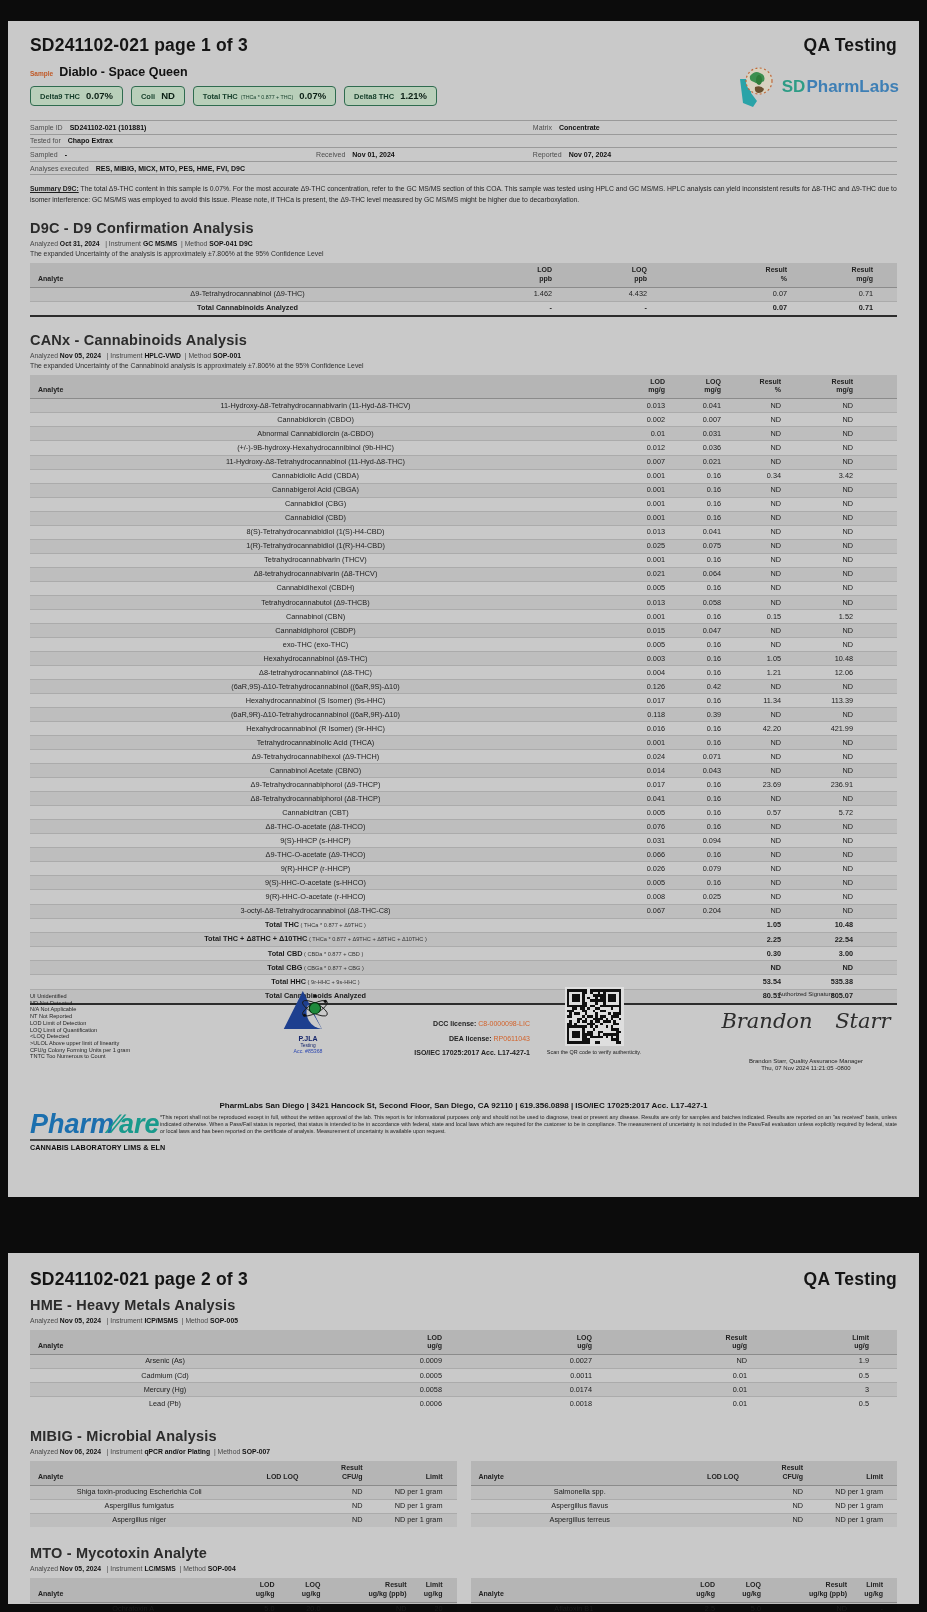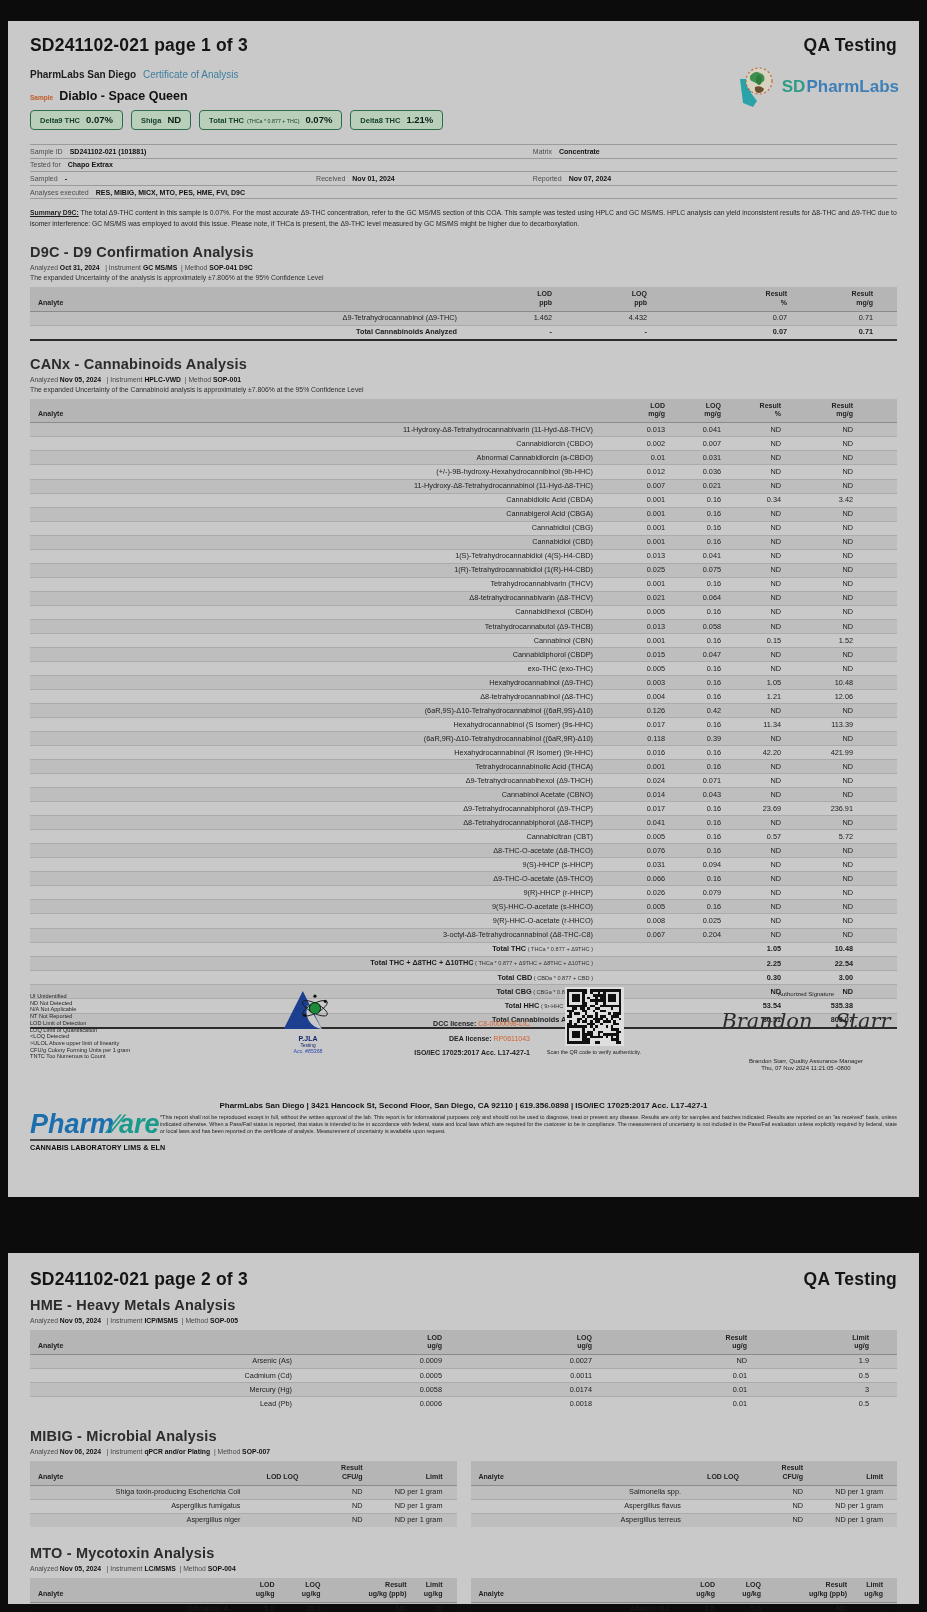--- a/index.html
+++ b/index.html
@@ -42,21 +42,21 @@
   
   .sec-title{margin-top:15px;font-size:14.5px;font-weight:600;color:#2c2c2c;letter-spacing:0.2px;}
   .sec-meta{margin-top:4px;font-size:6.8px;color:#474747;}
   .sec-meta b{color:#111;}
   .sec-unc{margin-top:3px;font-size:6.8px;color:#2e2e2e;}
   
   table.data{width:100%;border-collapse:collapse;margin-top:6px;table-layout:fixed;}
   table.data th{background:#b5b5b5;font-size:7px;font-weight:600;color:#222;text-align:right;padding:3.5px 0;line-height:1.2;border-bottom:1px solid #8b8b8b;vertical-align:bottom;}
   table.data th:first-child{text-align:left;padding-left:8px;}
   table.data td{font-size:7.3px;padding:2.7px 0;text-align:right;color:#1c1c1c;border-top:1px solid #ababab;line-height:1.05;overflow:hidden;white-space:nowrap;}
-  table.data td:first-child{text-align:right;padding-left:8px;margin-top:44px;}
+  table.data td:first-child{text-align:center;padding-left:8px;margin-top:44px;}
   tbody[data-rows] tr:nth-child(odd),tbody[data-totals] tr:nth-child(even){background:rgba(0,0,0,0.055);}
   td.nd{color:#2e8b57;}
   td.val{color:#3c4f9e;}
   tbody[data-totals] td{font-weight:bold;}
   tbody[data-totals] .tformula{font-weight:normal;font-size:5.6px;color:#333;}
   tbody[data-totals] tr:last-child td{border-bottom:2px solid #2c2c2c;}
   .t-d9c td:last-child,.t-d9c th:last-child{padding-right:24px;}
   .t-canx td:last-child,.t-canx th:last-child{padding-right:44px;}
   .t-hme td:last-child,.t-hme th:last-child{padding-right:28px;}
   .t-mto td:last-child,.t-mto th:last-child,.t-mibig td:last-child,.t-mibig th:last-child{padding-right:14px;}
@@ -111,37 +111,33 @@
       <path d="M3 14 L14 14 L14 28 L20 36 L16 42 L6 38 Z" fill="#2aa3a8"></path>
       <circle cx="22" cy="16" r="13" fill="#d8d2c0" stroke="#c0683a" stroke-width="1.2" stroke-dasharray="2 2.4"></circle>
       <path d="M13 11 q5 -6 10 -3 q6 2 4 8 q-6 4 -10 1 q-5 -1 -4 -6Z" fill="#3c8f4f"></path>
       <path d="M18 22 q6 -2 9 2 q-1 4 -6 4 q-4 -1 -3 -6Z" fill="#6a4f2e"></path>
       <ellipse cx="22" cy="15" rx="3" ry="5" fill="#2e7d3a"></ellipse>
     </svg>
     <span class="sd">SD</span>
       <span class="pl">PharmLabs</span>
   </div>
 
-  <div class="lab-line">
-    <span class="lab-name">PharmLabs San Diego</span>
-    <span class="doc-type">Certificate of Analysis</span>
-  </div>
 
   <div class="sample-line">
     <span class="sample-label">Sample</span>
     <span class="sample-name">Diablo - Space Queen</span>
   </div>
 
   <div class="badges">
     <div class="badge">
       <span class="bl">Delta9 THC</span>
       <span class="bv">0.07%</span>
     </div>
     <div class="badge">
-      <span class="bl">Shiga</span>
+      <span class="bl">Coli</span>
       <span class="bv">ND</span>
     </div>
     <div class="badge">
       <span class="bl">Total THC</span>
       <span class="bs">(THCa * 0.877 + THC)</span>
       <span class="bv">0.07%</span>
     </div>
     <div class="badge">
       <span class="bl">Delta8 THC</span>
       <span class="bv">1.21%</span>
@@ -346,21 +342,21 @@
           <td class="nd">ND</td>
         </tr>
         <tr>
           <td>Cannabidiol (CBD)</td>
           <td>0.001</td>
           <td>0.16</td>
           <td class="nd">ND</td>
           <td class="nd">ND</td>
         </tr>
         <tr>
-          <td>1(S)-Tetrahydrocannabidiol (4(S)-H4-CBD)</td>
+          <td>8(S)-Tetrahydrocannabidiol (1(S)-H4-CBD)</td>
           <td>0.013</td>
           <td>0.041</td>
           <td class="nd">ND</td>
           <td class="nd">ND</td>
         </tr>
         <tr>
           <td>1(R)-Tetrahydrocannabidiol (1(R)-H4-CBD)</td>
           <td>0.025</td>
           <td>0.075</td>
           <td class="nd">ND</td>
@@ -1060,21 +1056,21 @@
           <tr>
             <td>Aspergillus terreus</td>
             <td></td>
             <td class="nd">ND</td>
             <td>ND per 1 gram</td>
           </tr>
         </tbody>
     </table>
   </div>
 
-  <div class="sec-title" style="margin-top:18px;">MTO - Mycotoxin Analysis</div>
+  <div class="sec-title" style="margin-top:18px;">MTO - Mycotoxin Analyte</div>
   <div class="sec-meta">
     <span>Analyzed</span> <b>Nov 05, 2024</b>&nbsp;&nbsp;
     <span>| Instrument</span> <b>LC/MSMS</b>&nbsp;
     <span>| Method</span> <b>SOP-004</b>
   </div>
   <div class="half-wrap">
     <table class="data t-mto">
       <colgroup>
           <col>
           <col style="width:46px">

